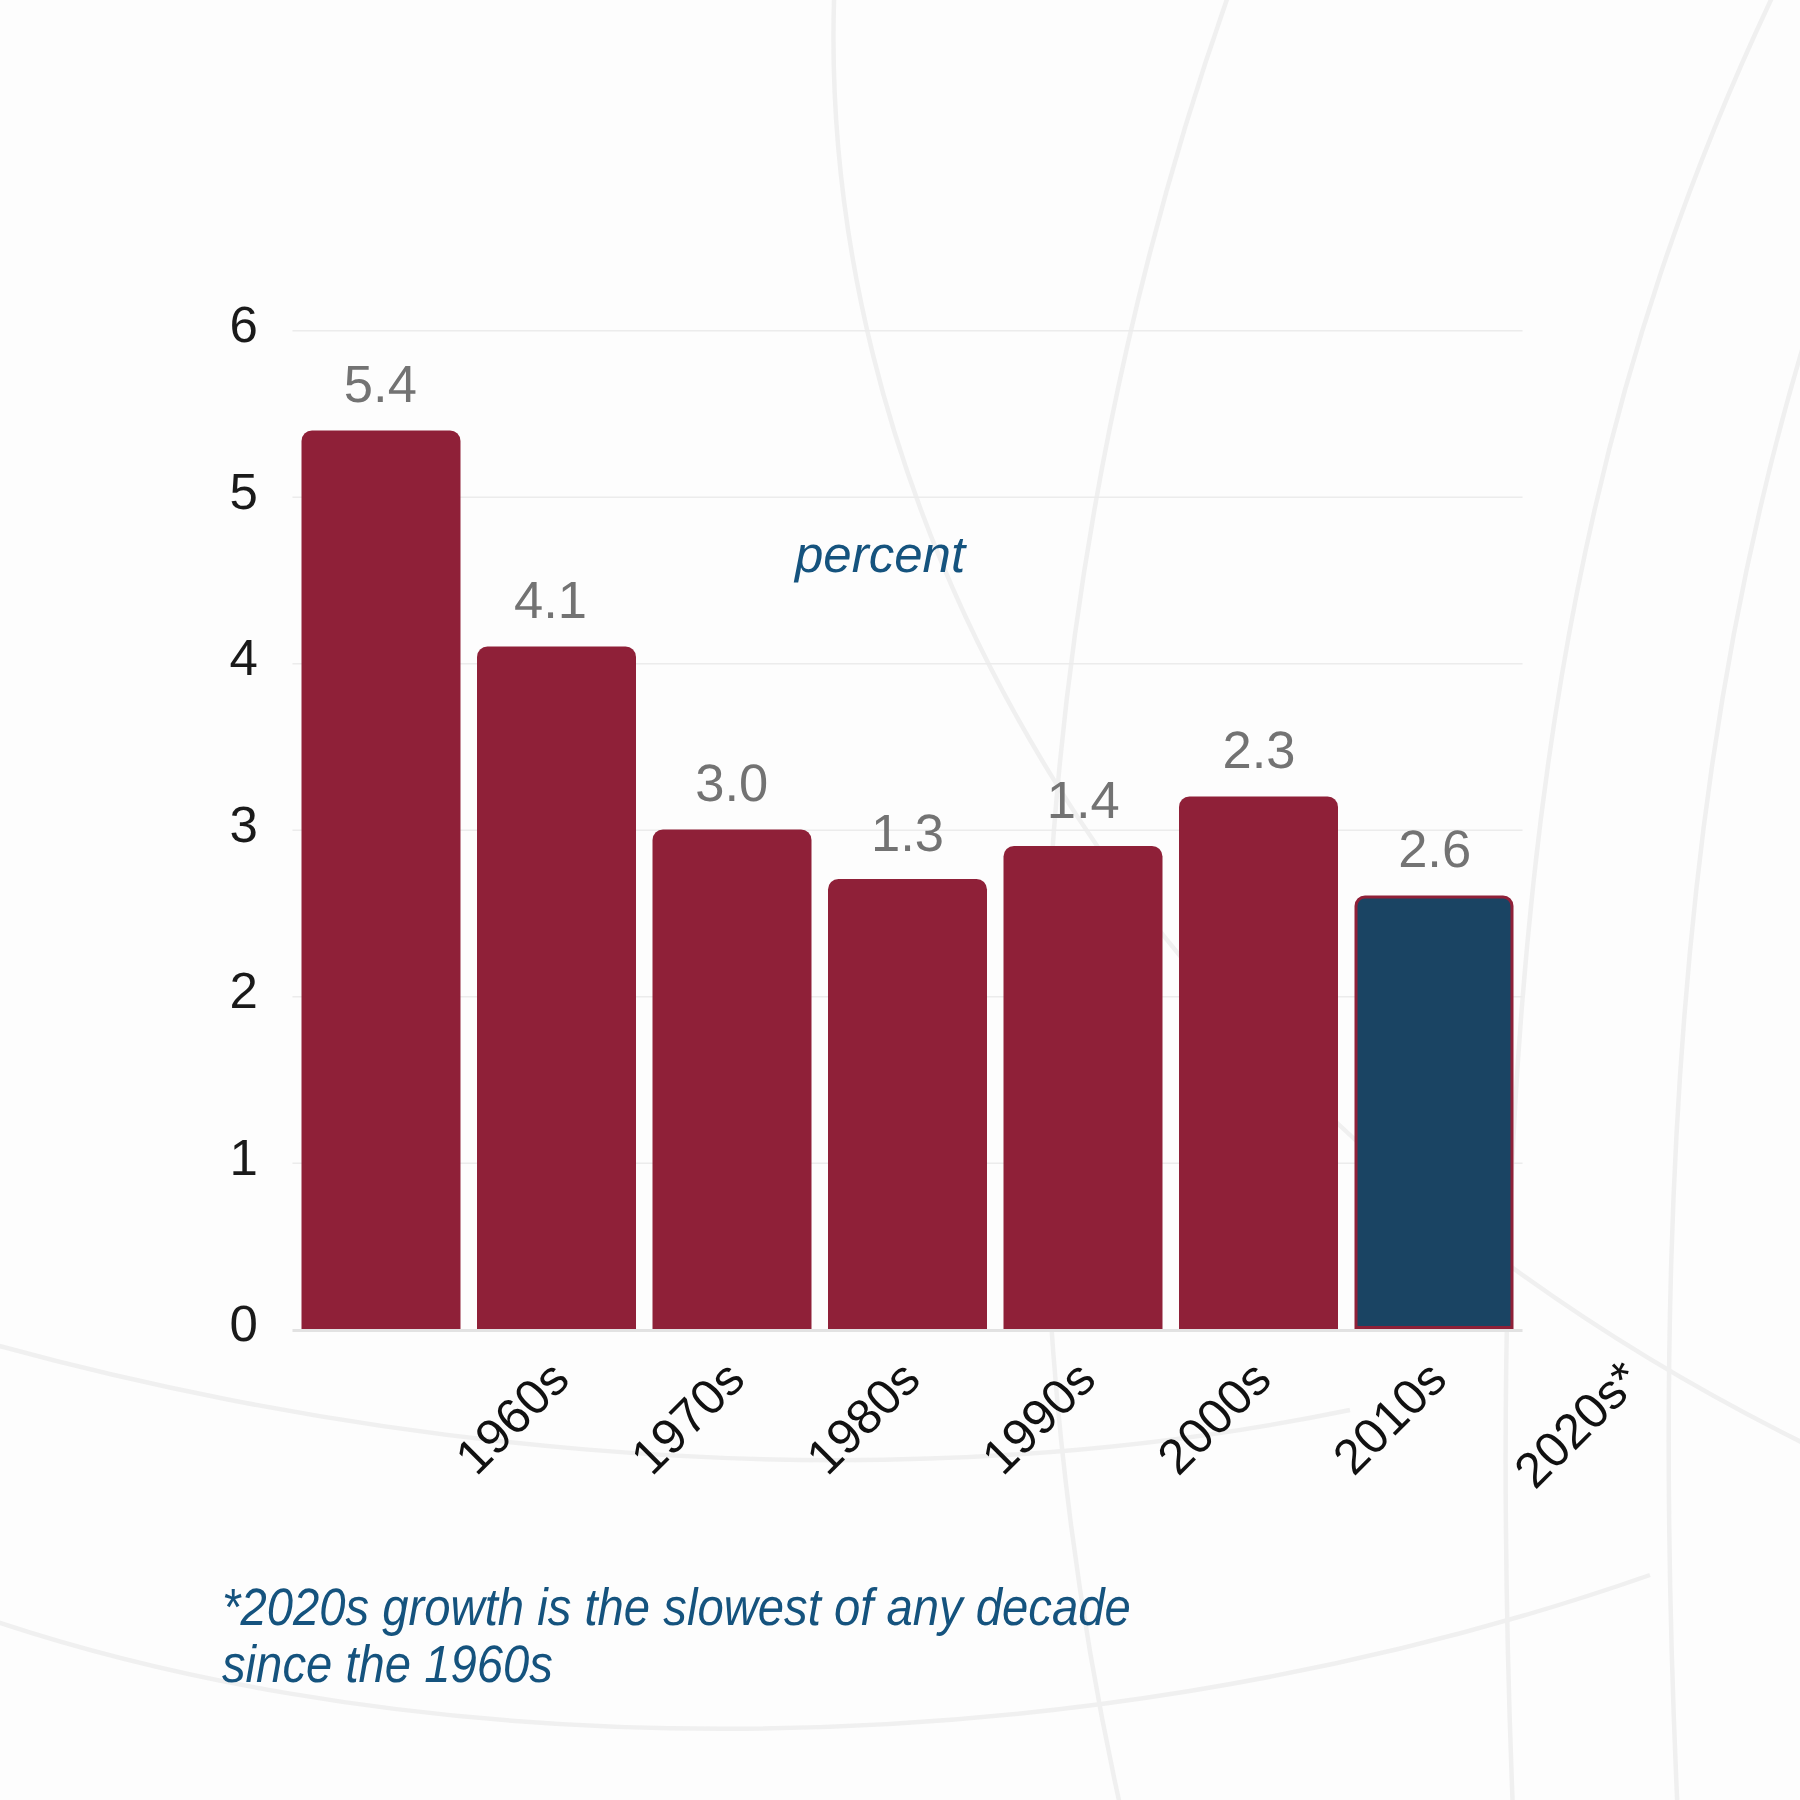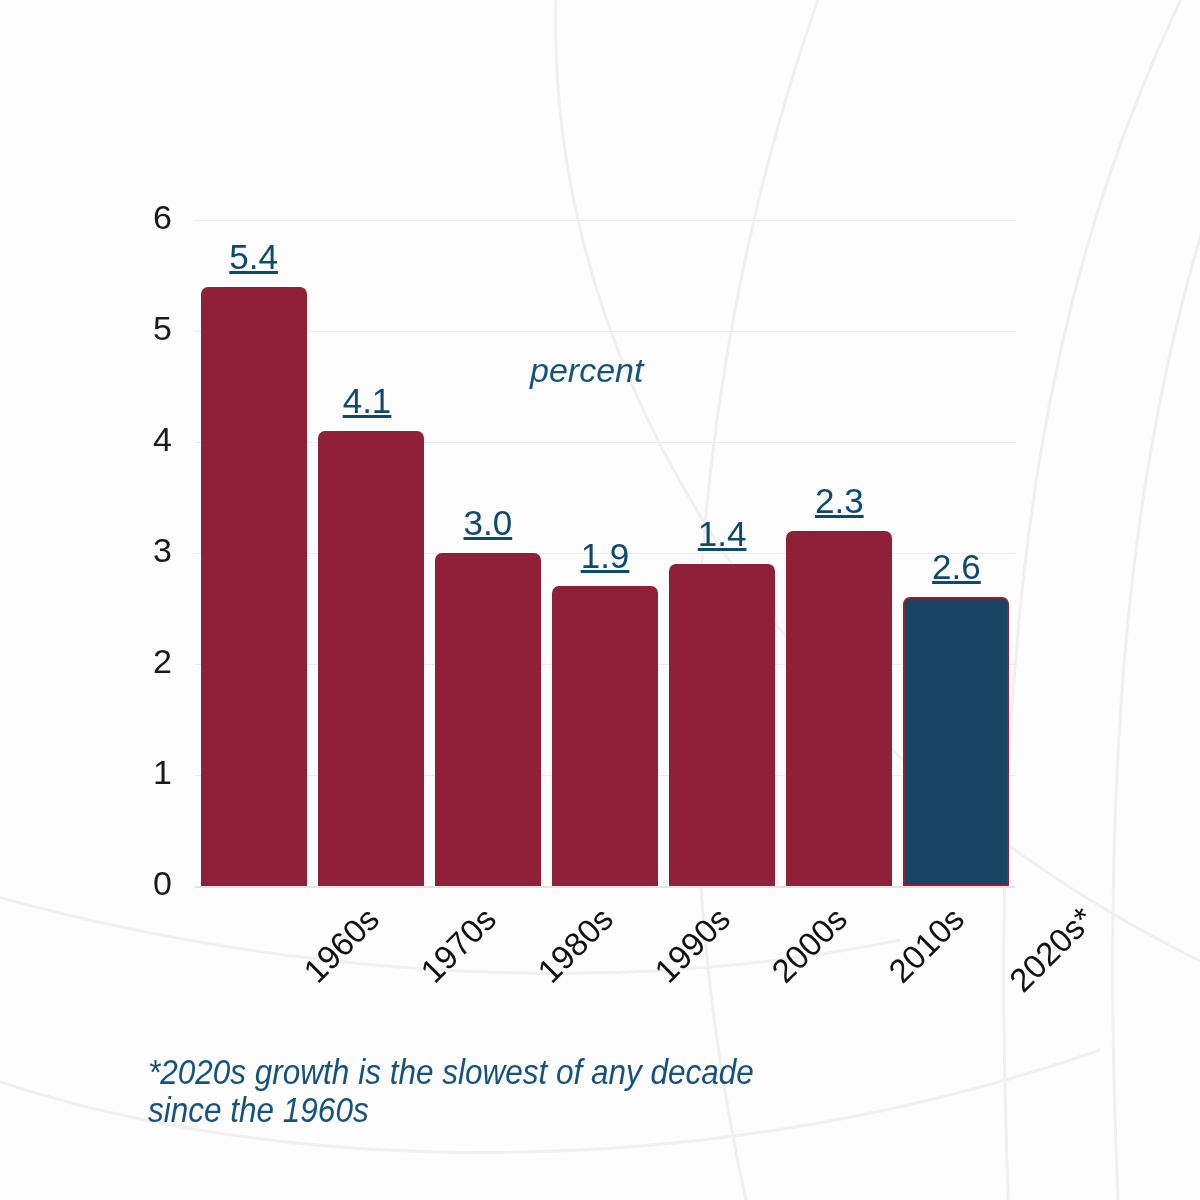--- a/index.html
+++ b/index.html
@@ -91,23 +91,22 @@
     bottom: 0;
     border-radius: 7px 7px 0 0;
   }
   .bar.red     { background: #8F2038; }
   .bar.blue    { background: #1A4463; border: 2px solid #8F2038; box-sizing: border-box; }
 
   .bar-value {
     position: absolute;
     text-align: center;
     font-size: 35px;
-    color: #0c4a6e;
-    font-family: "Liberation Sans", sans-serif;
-    text-decoration: underline;
+    color: #737373;
+    font-family: "Liberation Sans", sans-serif;
   }
 
   
   #percent-label {
     position: absolute;
     left: 530px;
     top: 333px;
     font-size: 34px;
     font-style: italic;
     color: #15537E;
@@ -179,21 +178,21 @@
     <div id="baseline"></div>
 
     <div id="bars">
         <div class="bar red" style="left: 5.57143px; width: 106px; height: 599.4px;"></div>
         <div class="bar-value" style="left: 5.57143px; width: 106px; top: 16.6px;">5.4</div>
         <div class="bar red" style="left: 122.714px; width: 106px; height: 455.1px;"></div>
         <div class="bar-value" style="left: 119px; width: 106px; top: 160.9px;">4.1</div>
         <div class="bar red" style="left: 239.857px; width: 106px; height: 333px;"></div>
         <div class="bar-value" style="left: 239.857px; width: 106px; top: 283px;">3.0</div>
         <div class="bar red" style="left: 357px; width: 106px; height: 299.7px;"></div>
-        <div class="bar-value" style="left: 357px; width: 106px; top: 316.3px;">1.9</div>
+        <div class="bar-value" style="left: 357px; width: 106px; top: 316.3px;">1.3</div>
         <div class="bar red" style="left: 474.143px; width: 106px; height: 321.9px;"></div>
         <div class="bar-value" style="left: 474.143px; width: 106px; top: 294.1px;">1.4</div>
         <div class="bar red" style="left: 591.286px; width: 106px; height: 355.2px;"></div>
         <div class="bar-value" style="left: 591.286px; width: 106px; top: 260.8px;">2.3</div>
         <div class="bar blue" style="left: 708.429px; width: 106px; height: 288.6px;"></div>
         <div class="bar-value" style="left: 708.429px; width: 106px; top: 327.4px;">2.6</div>
       </div>
   </div>
 
   <div id="percent-label">percent</div>

